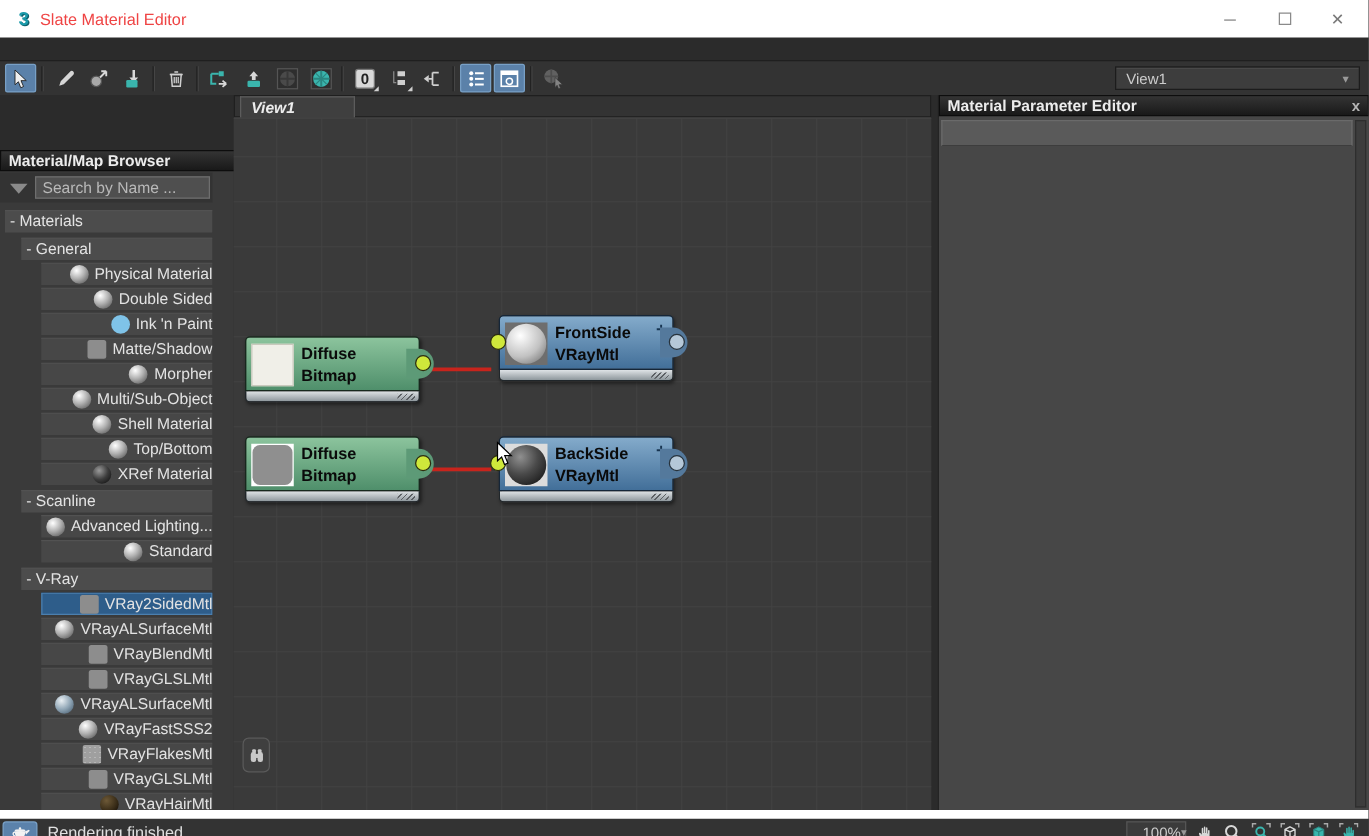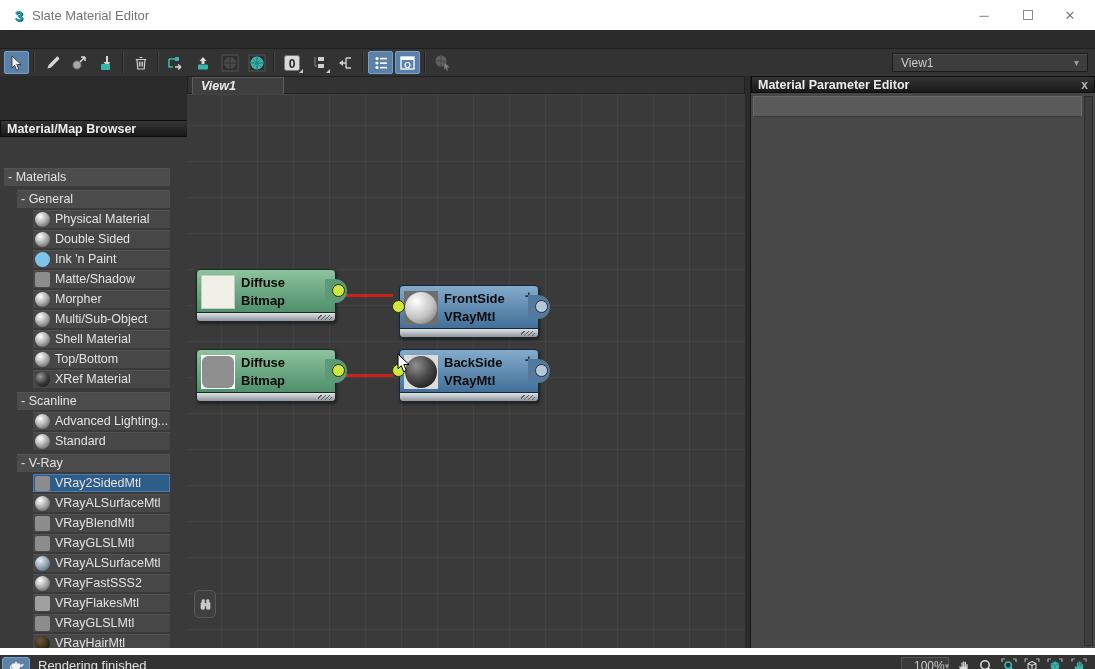--- a/index.html
+++ b/index.html
@@ -7,21 +7,21 @@
   #window {
     position: relative; width: 1095px; height: 669px; overflow: hidden;
     font-family: "Liberation Sans", sans-serif; background:#2b2b2b;
     -webkit-font-smoothing: antialiased;
   }
   
   .titlebar { position:absolute; left:0; top:0; right:0; height:30px; background:#ffffff; }
   .app-icon { position:absolute; left:10px; top:6px; width:18px; height:18px;
     font-weight:bold; font-size:15px; color:#1b9aaa; text-shadow:1px 1px 0 #0e5f6b;
     display:flex; align-items:center; justify-content:center; }
-  .title-text { position:absolute; left:32px; top:8px; font-size:13px; color:#737373; }
+  .title-text { position:absolute; left:32px; top:8px; font-size:13px; color:#ef4444; }
   .win-btn { position:absolute; top:0; width:34px; height:30px; display:flex; align-items:center; justify-content:center; color:#7a7a7a; font-size:13px; }
   .win-min { right:94px; } .win-max { right:50px; } .win-close { right:8px; }
   .max-glyph { width:10px; height:10px; border:1px solid #8a8a8a; display:inline-block; }
   
   .menubar { position:absolute; left:0; top:30px; right:0; height:18px; background:#ffffff; display:flex; align-items:center; padding-left:4px; }
   .menu-item { font-size:13px; color:#141414; padding:0 11px; cursor:default; }
   
   .toolbar { position:absolute; left:0; top:48px; right:0; height:28px; background:#333333; border-top:1px solid #1f1f1f; display:flex; align-items:center; padding-left:3px; }
   .tbtn { width:25px; height:23px; margin:0 1px; border-radius:2px; display:flex; align-items:center; justify-content:center; position:relative; }
   .tbtn.active-blue { background:#5b81a9; border:1px solid #78a0c6; }
@@ -39,21 +39,21 @@
   .browser { position:absolute; left:0; top:76px; width:212px; height:572px; background:#3a3a3a; border-right:1px solid #1a1a1a;margin-top:44px; }
   .search-row { position:absolute; left:0; top:18px; width:170px; height:24px; background:#333; }
   .search-arrow { position:absolute; left:8px; top:9px; width:0; height:0; border-left:7px solid transparent; border-right:7px solid transparent; border-top:8px solid #8a8a8a; }
   .search-input { position:absolute; left:28px; top:3px; width:140px; height:18px; background:#4f4f4f; border:1px solid #6e6e6e; color:#c8c8c8; font-size:12.5px; padding:0 5px; outline:none; }
   .search-input::placeholder { color:#b9b9b9; opacity:1; }
   .rows { position:absolute; left:0; top:44px; width:170px; bottom:0; overflow:hidden; }
   .row { height:18px; margin-bottom:2px; display:flex; align-items:center; background:#474747; box-shadow:inset 0 1px 0 #525252; color:#e3e3e3; font-size:12.5px; }
   .row.group { background:#4c4c4c; font-size:12.5px; margin-top:4px; }
   .row.indent-0 { margin-left:4px; }
   .row.indent-1 { margin-left:17px; }
-  .row.indent-2 { margin-left:33px; }
+  .row.indent-2 { margin-left:33px;justify-content:flex-end; }
   .row.selected { background:#2e5d8a; box-shadow:inset 0 0 0 1px #4b7fae; }
   .row-icon { width:15px; height:15px; margin:0 5px 0 2px; flex:none; }
   .row.group .row-label { padding-left:4px; }
   .icon-sphere { border-radius:50%; background:radial-gradient(circle at 35% 30%, #ffffff, #b2b2b2 45%, #5d5d5d 88%); }
   .icon-sphere-dark { border-radius:50%; background:radial-gradient(circle at 35% 30%, #9a9a9a, #3c3c3c 50%, #121212 90%); }
   .icon-sphere-blue { border-radius:50%; background:radial-gradient(circle at 35% 30%, #e9eff3, #8fa5b5 50%, #4c6173 90%); }
   .icon-sphere-brown { border-radius:50%; background:radial-gradient(circle at 35% 30%, #c2a977, #7a6240 50%, #3c2e17 90%); }
   .icon-sphere-darkbrown { border-radius:50%; background:radial-gradient(circle at 35% 30%, #6d5937, #3a2d18 55%, #150f08 90%); }
   .icon-sphere-light { border-radius:50%; background:radial-gradient(circle at 40% 35%, #ffffff, #e2e2e2 60%, #b5b5b5); }
   .icon-circle-blue { border-radius:50%; background:#7fc3e8; }
@@ -248,20 +248,24 @@
       <span>View1</span>
       <span class="arrow">▾</span>
     </div>
   </div>
 
   <div class="browser">
     <div class="panel-header">
       <span>Material/Map Browser</span>
       <span class="panel-close">x</span>
     </div>
+    <div class="search-row">
+      <span class="search-arrow"></span>
+      <input class="search-input" type="text" placeholder="Search by Name ..." style="">
+    </div>
     <div class="rows">
 
         <div class="row group indent-0">
 
           <span class="row-label">- Materials</span>
         </div>
 
         <div class="row group indent-1">
 
           <span class="row-label">- General</span>
@@ -409,21 +413,21 @@
           <span class="node-title">Diffuse</span>
           <span class="node-type">Bitmap</span>
         </div>
         <span class="bump-out"></span>
         <span class="socket out-g"></span>
         <div class="foot">
             <span class="grip"></span>
           </div>
       </div>
 
-      <div class="node blue" style="left:212px; top:190px;">
+      <div class="node blue" style="left:212px; top:157px;">
         <div class="head">
           <span class="thumb t-sphere-white"></span>
           <span class="node-title">FrontSide</span>
           <span class="node-type">VRayMtl</span>
           <span class="node-plus">+</span>
         </div>
         <span class="bump-out"></span>
         <span class="socket in-b"></span>
         <span class="socket out-b"></span>
         <div class="foot">

